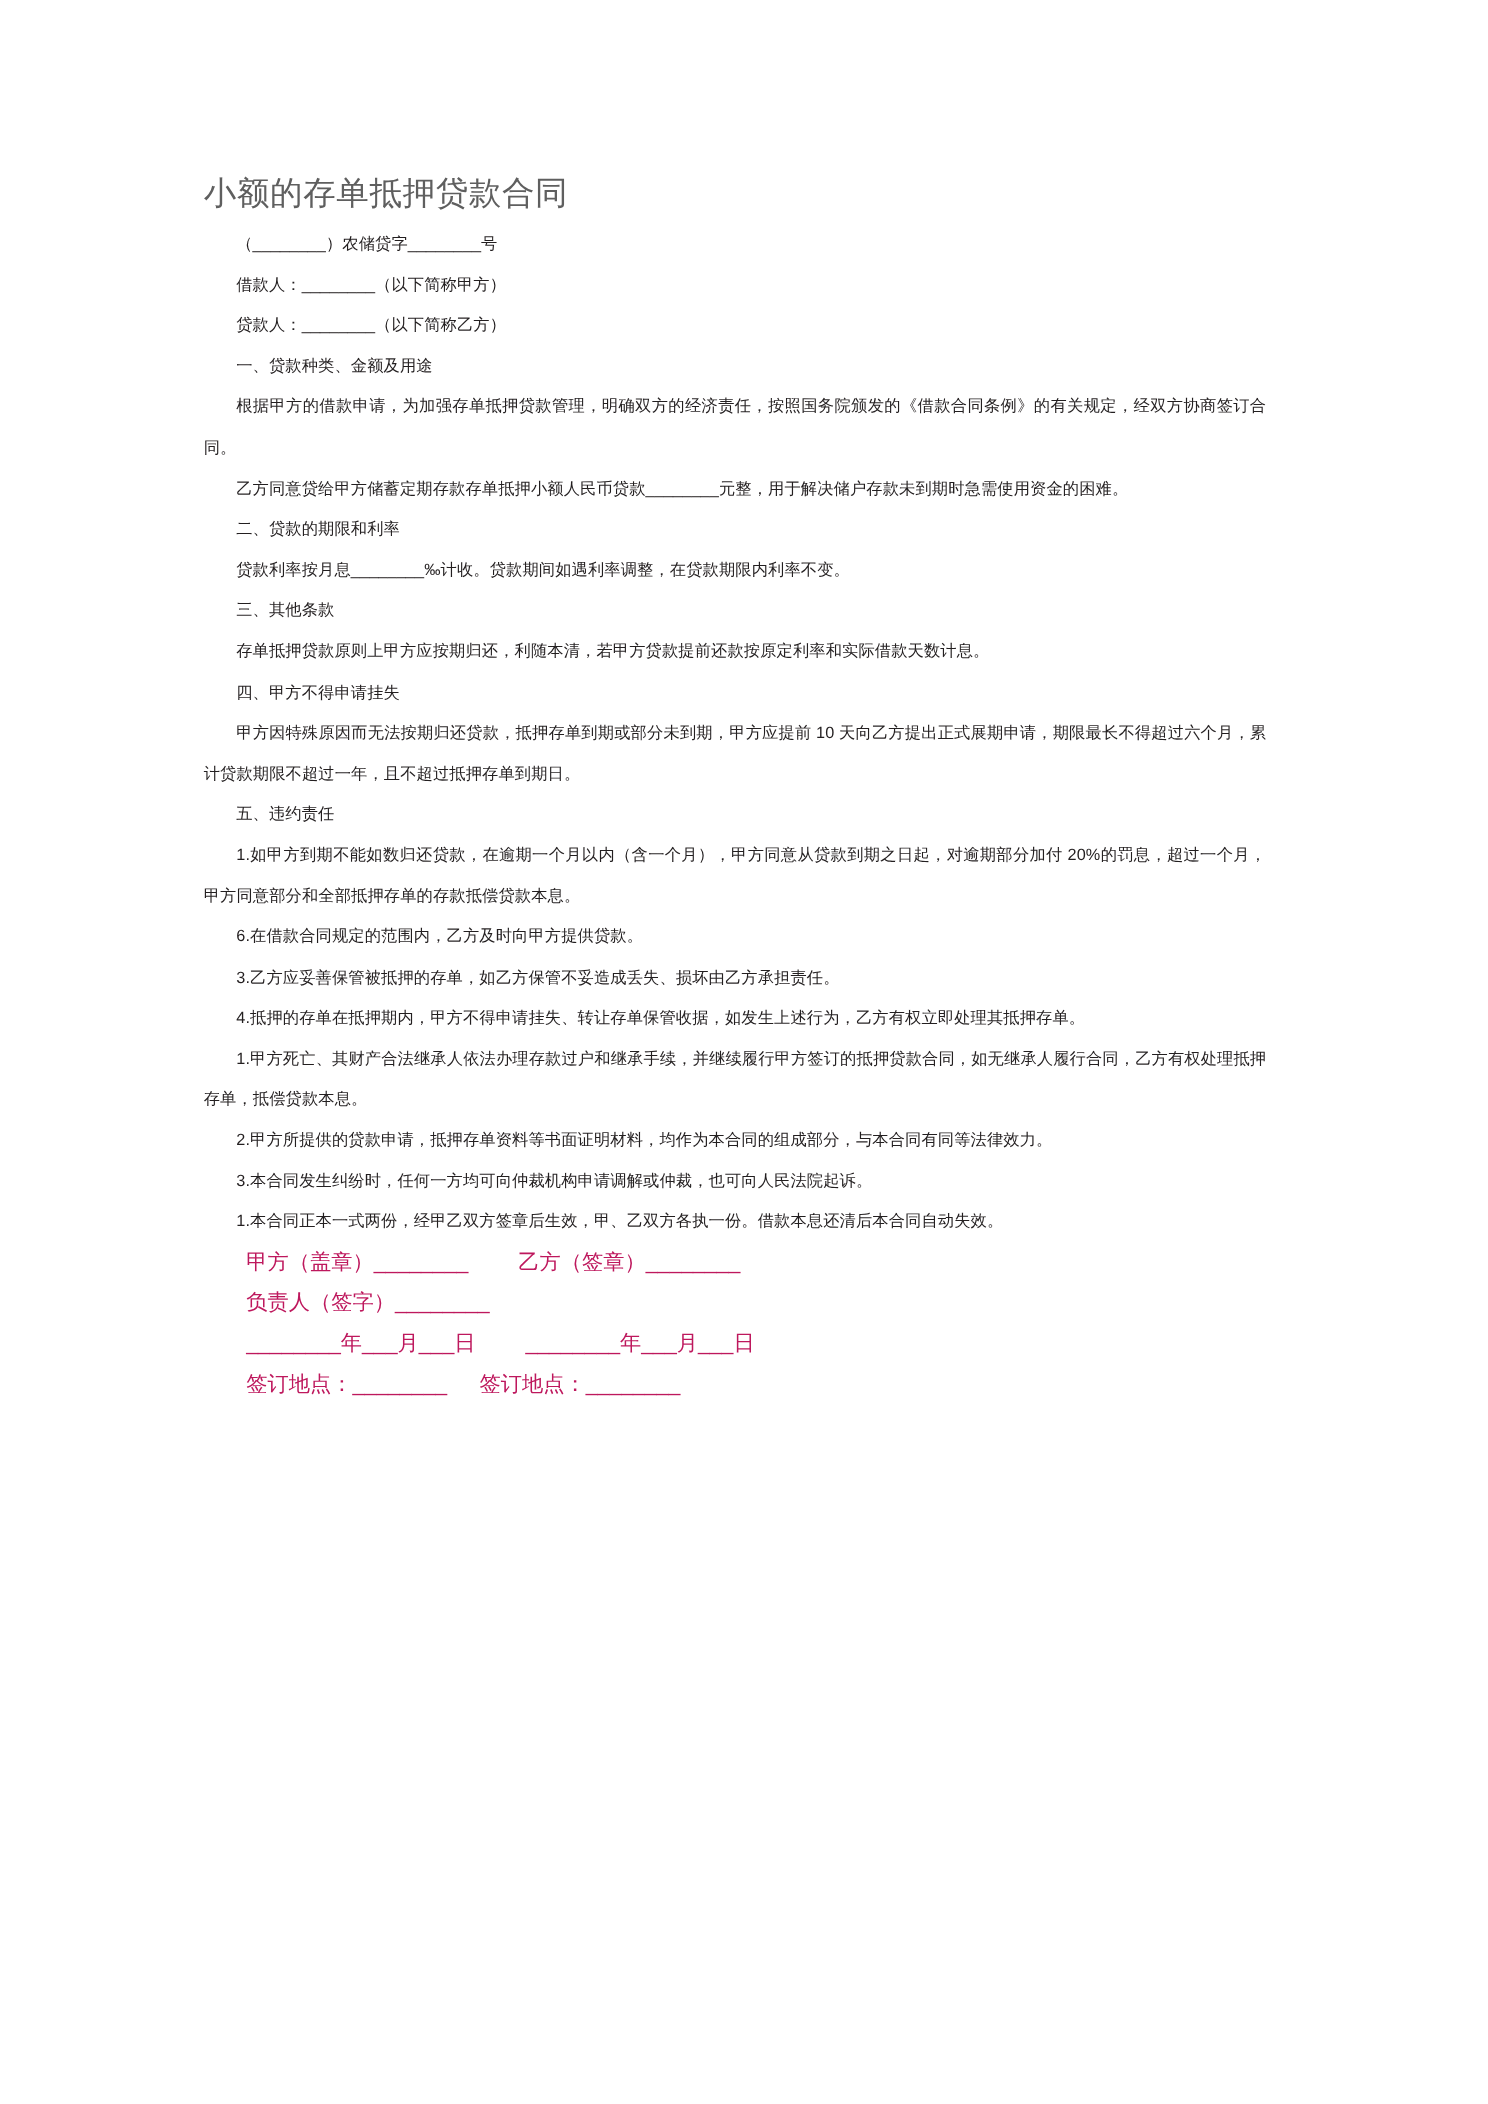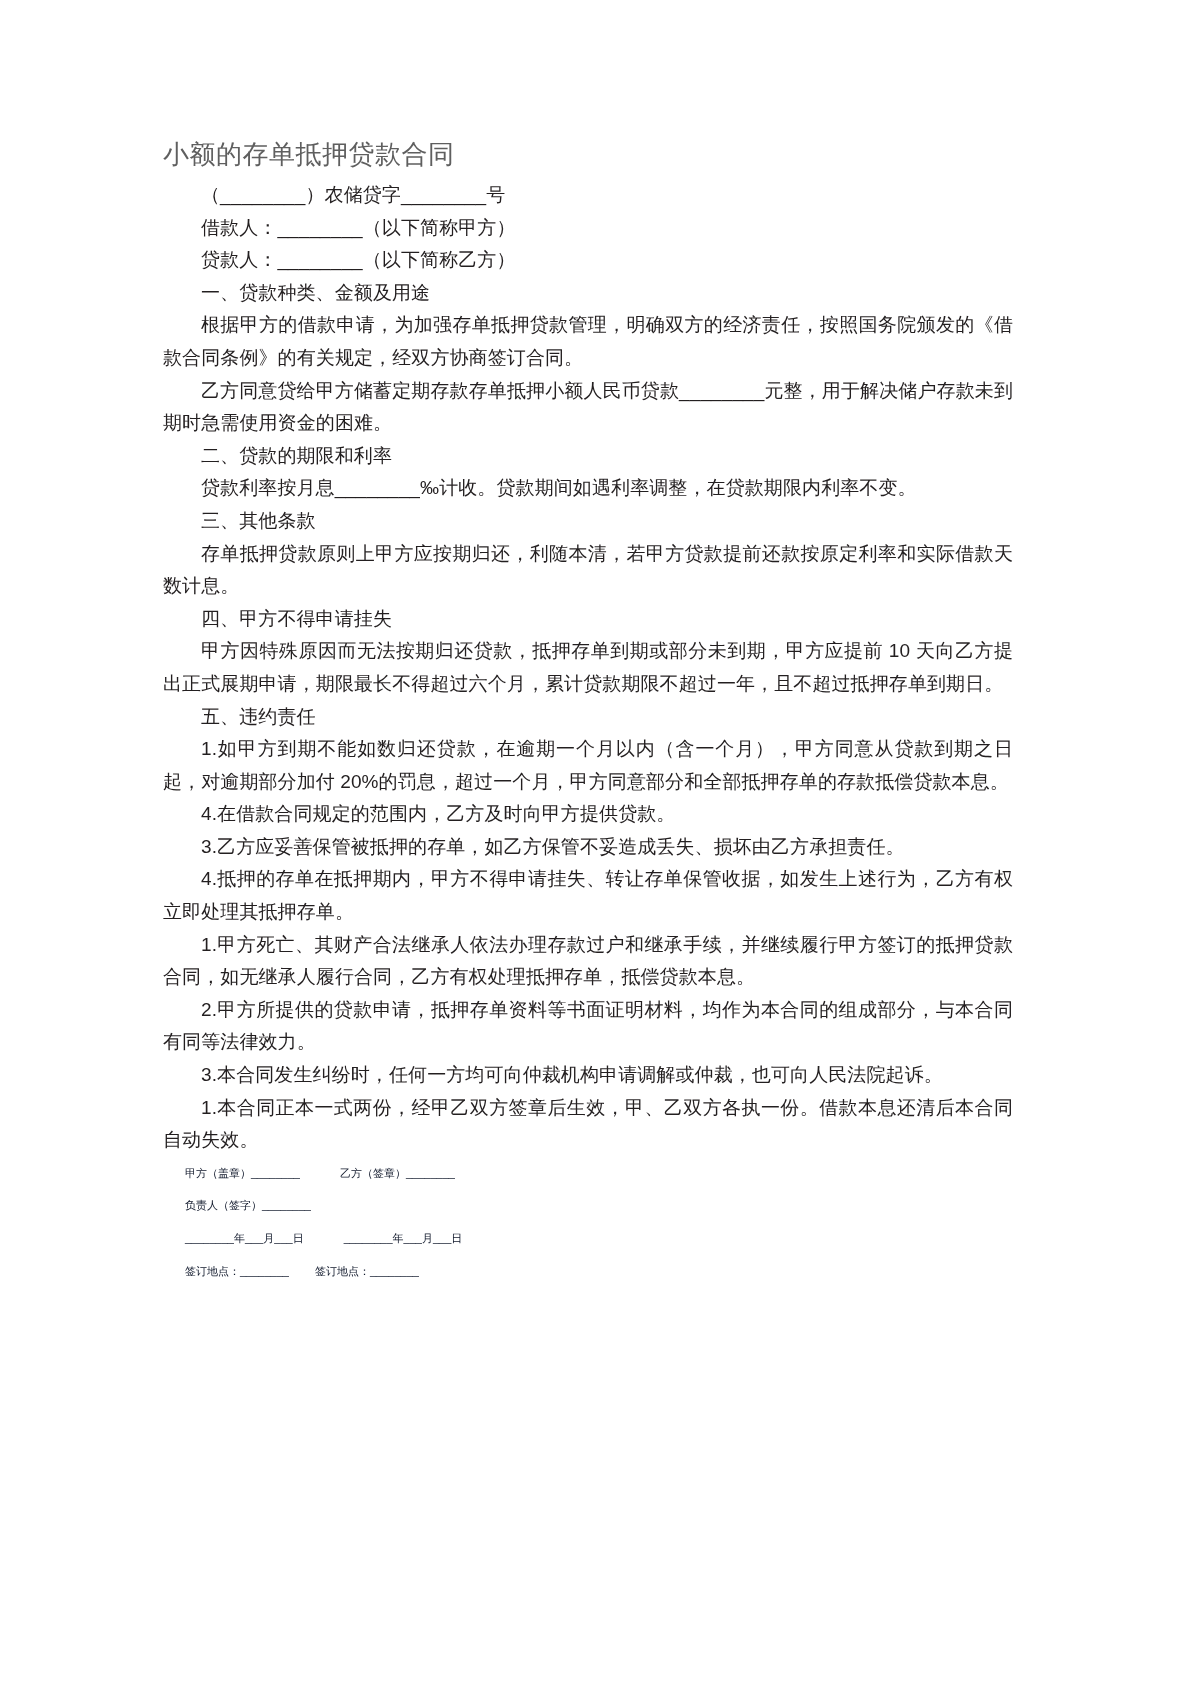--- a/index.html
+++ b/index.html
@@ -40,41 +40,41 @@
     line-height: 36px;
     color: #5f5f5f;
     font-weight: 400;
     letter-spacing: 0.5px;
     margin: 0 0 6px 0;
     white-space: nowrap;
   }
 
   
   .para {
-    font-size: 19px;
+    font-size: 13px;
     line-height: 32.6px;
     color: #231f20;
     margin: 0;
     text-align: justify;
     text-justify: inter-character;
     letter-spacing: 0.1px;
     word-break: break-all;
   }
   .para.indent {
     text-indent: 2em;
   }
   .para.heading {
     text-indent: 2em;
   }
 
   
   .sig-line {
-    font-size: 11px;
+    font-size: 17px;
     line-height: 32.6px;
-    color: #0f172a;
+    color: #be185d;
     margin: 0;
     text-indent: 2em;
     white-space: pre;
   }
 
   .gap-sm { display: inline-block; width: 26px; }
   .gap-md { display: inline-block; width: 40px; }
 </style>
 </head>
 <body>
@@ -99,21 +99,21 @@
     <p class="para indent">贷款利率按月息________‰计收。贷款期间如遇利率调整，在贷款期限内利率不变。</p>
 
     <p class="para heading">三、其他条款</p>
     <p class="para indent">存单抵押贷款原则上甲方应按期归还，利随本清，若甲方贷款提前还款按原定利率和实际借款天数计息。</p>
 
     <p class="para heading">四、甲方不得申请挂失</p>
     <p class="para indent">甲方因特殊原因而无法按期归还贷款，抵押存单到期或部分未到期，甲方应提前 10 天向乙方提出正式展期申请，期限最长不得超过六个月，累计贷款期限不超过一年，且不超过抵押存单到期日。</p>
 
     <p class="para heading">五、违约责任</p>
     <p class="para indent">1.如甲方到期不能如数归还贷款，在逾期一个月以内（含一个月），甲方同意从贷款到期之日起，对逾期部分加付 20%的罚息，超过一个月，甲方同意部分和全部抵押存单的存款抵偿贷款本息。</p>
-    <p class="para indent">4.在借款合同规定的范围内，乙方及时向甲方提供贷款。</p>
+    <p class="para indent">6.在借款合同规定的范围内，乙方及时向甲方提供贷款。</p>
     <p class="para indent">3.乙方应妥善保管被抵押的存单，如乙方保管不妥造成丢失、损坏由乙方承担责任。</p>
     <p class="para indent">4.抵押的存单在抵押期内，甲方不得申请挂失、转让存单保管收据，如发生上述行为，乙方有权立即处理其抵押存单。</p>
 
     <p class="para indent">1.甲方死亡、其财产合法继承人依法办理存款过户和继承手续，并继续履行甲方签订的抵押贷款合同，如无继承人履行合同，乙方有权处理抵押存单，抵偿贷款本息。</p>
     <p class="para indent">2.甲方所提供的贷款申请，抵押存单资料等书面证明材料，均作为本合同的组成部分，与本合同有同等法律效力。</p>
     <p class="para indent">3.本合同发生纠纷时，任何一方均可向仲裁机构申请调解或仲裁，也可向人民法院起诉。</p>
     <p class="para indent">1.本合同正本一式两份，经甲乙双方签章后生效，甲、乙双方各执一份。借款本息还清后本合同自动失效。</p>
 
     <p class="sig-line"><span>甲方（盖章）________</span><span class="gap-md"></span><span>乙方（签章）________</span></p>
 

